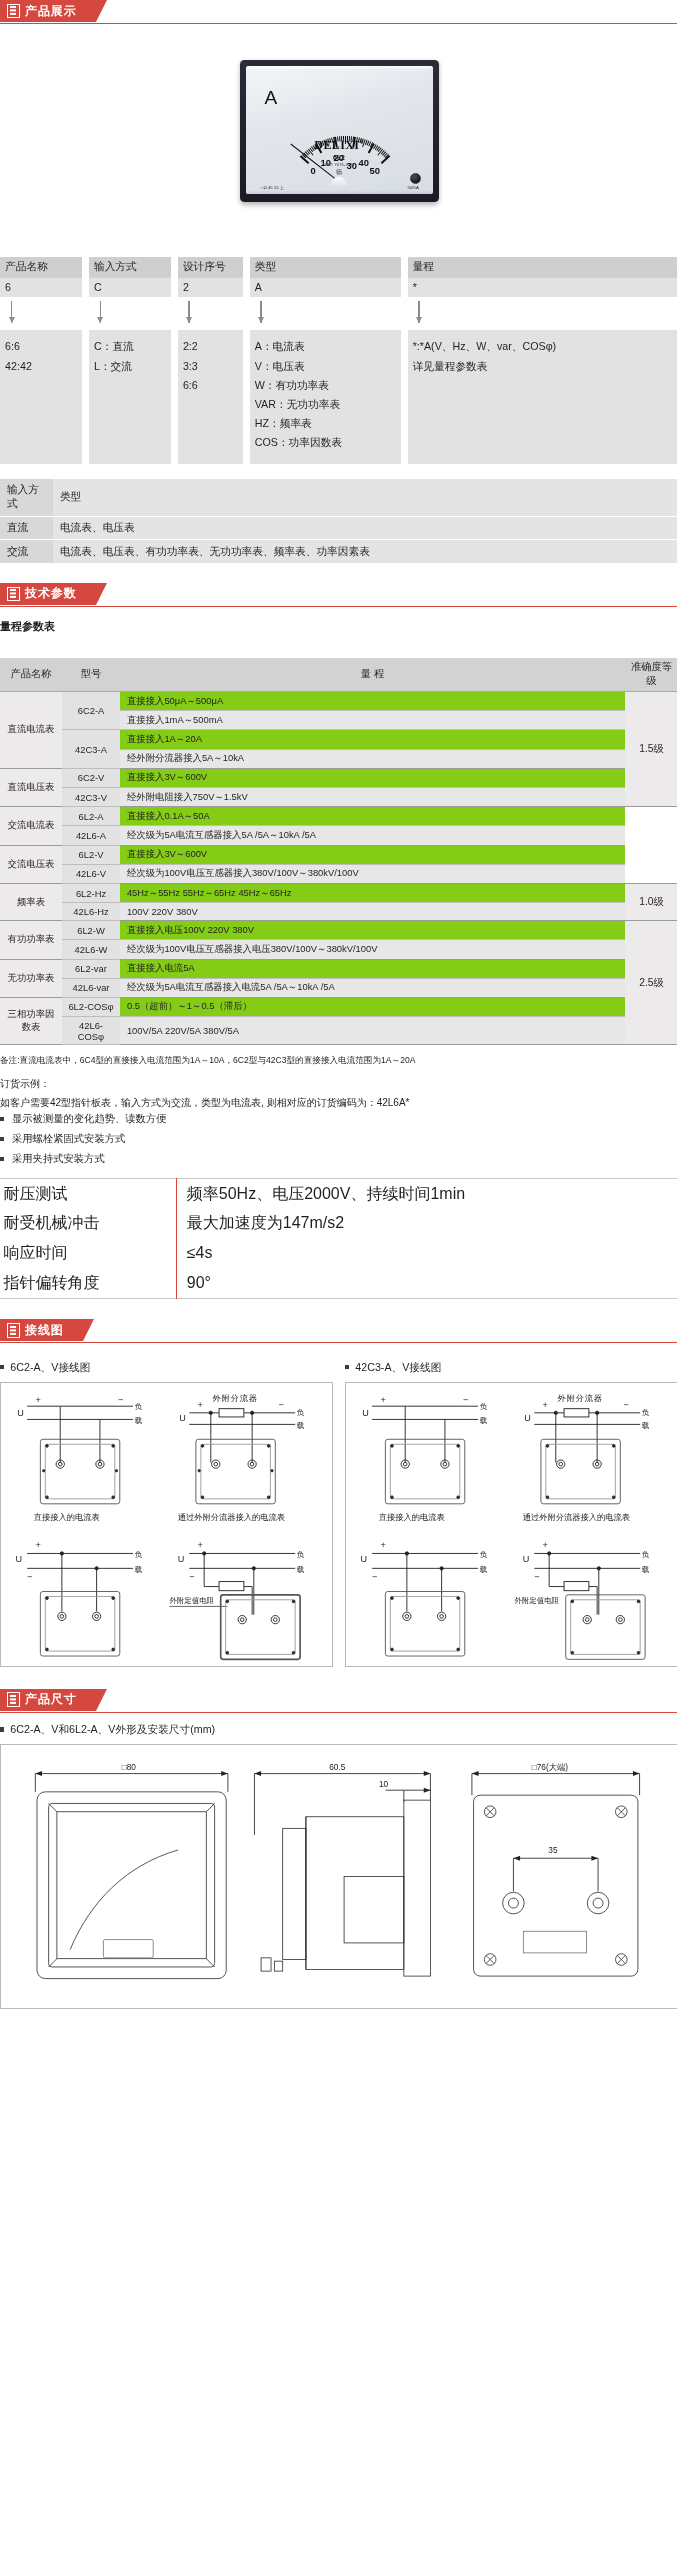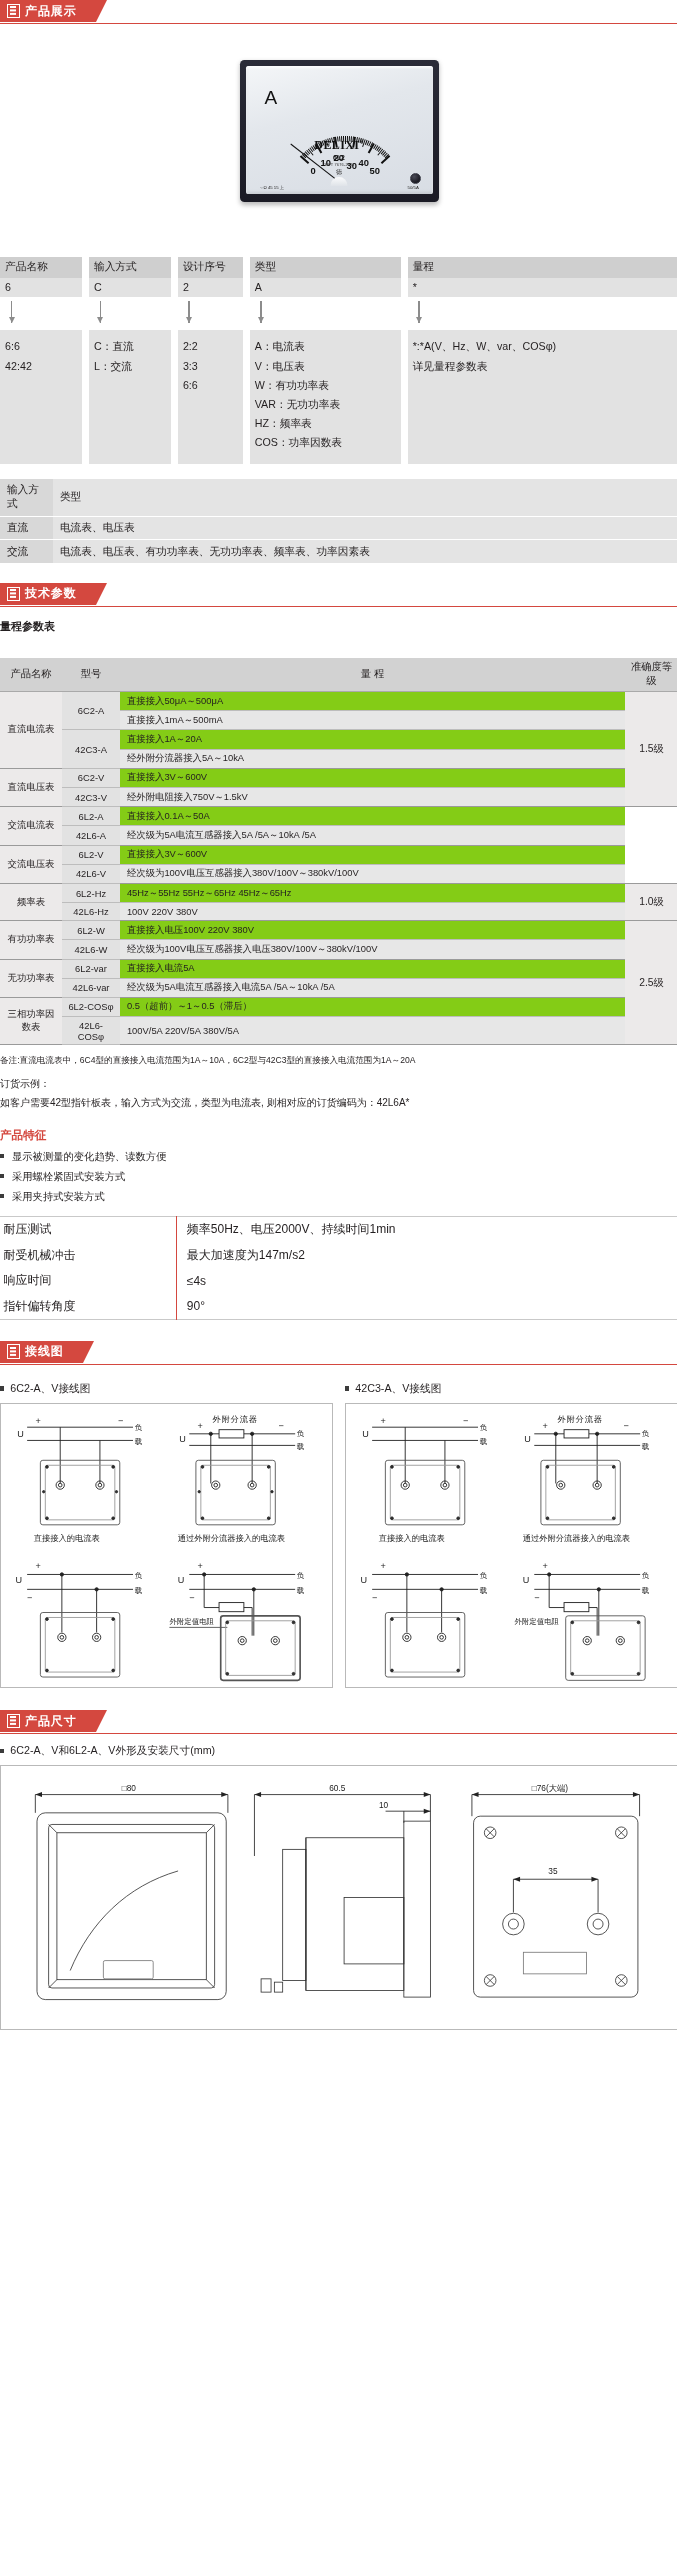--- a/index.html
+++ b/index.html
@@ -178,21 +178,21 @@
   .note { font-size: 8.6px; margin: 8.6px 0 0 0; line-height:1.6; }
   .order { font-size: 10px; margin: 6.9px 0 0 0; line-height: 1.9; }
 
   h4.red { color:#d4483f; font-size: 11.6px; font-weight:bold; margin: 15.4px 0 6.9px 0; }
   ul.feat { list-style:none; margin: 0; padding: 0; font-size: 10.3px; }
   ul.feat li { margin: 0 0 6px 0; padding-left: 12px; position: relative; }
   ul.feat li:before {
     content:""; position:absolute; left:0; top:4.3px; width:4.3px; height:4.3px; background:#3c3c3c;
   }
 
-  .t-env { font-size:12px; margin-top: 12px; border-top:0.9px solid #c9c9c9; border-bottom:0.9px solid #c9c9c9;}
+  .t-env { font-size:16px; margin-top: 12px; border-top:0.9px solid #c9c9c9; border-bottom:0.9px solid #c9c9c9;}
   .t-env td { padding: 4.3px 3.4px; height: 19px; }
   .t-env td.k { width: 176px; }
   .t-env td.v { border-left: 1.7px solid #d4483f; padding-left: 10.3px; }
 
   
   .sub-bullet { font-size: 10.7px; margin: 8.6px 0 6.9px 0; padding-left: 10.3px; position:relative;}
   .sub-bullet:before{ content:""; position:absolute; left:0; top:4.3px; width:4.3px; height:4.3px; background:#3c3c3c;}
   .wire-row { display:flex; gap: 12px; }
   .wire-box { flex:1 1 0; border:0.9px solid #b9b9b9; background:#fff; padding:5.1px 3.4px; }
   .dimension-box { border:0.9px solid #b9b9b9; background:#fff; padding:6.9px; margin-top:6.9px;}
@@ -512,21 +512,20 @@
         </tr>
       </tbody>
   </table>
 
   <p class="note">备注:直流电流表中，6C4型的直接接入电流范围为1A～10A，6C2型与42C3型的直接接入电流范围为1A～20A</p>
   <p class="order">
     <span>订货示例：</span><br>
     <span>如客户需要42型指针板表，输入方式为交流，类型为电流表, 则相对应的订货编码为：42L6A*</span>
   </p>
 
-  <h4 class="red">产品特征</h4>
   <ul class="feat" id="feat-list">
       <li>显示被测量的变化趋势、读数方便</li>
       <li>采用螺栓紧固式安装方式</li>
       <li>采用夹持式安装方式</li>
     </ul>
 
   <table class="t-env">
     <tbody id="env-tbody">
         <tr>
           <td class="k">耐压测试</td>

